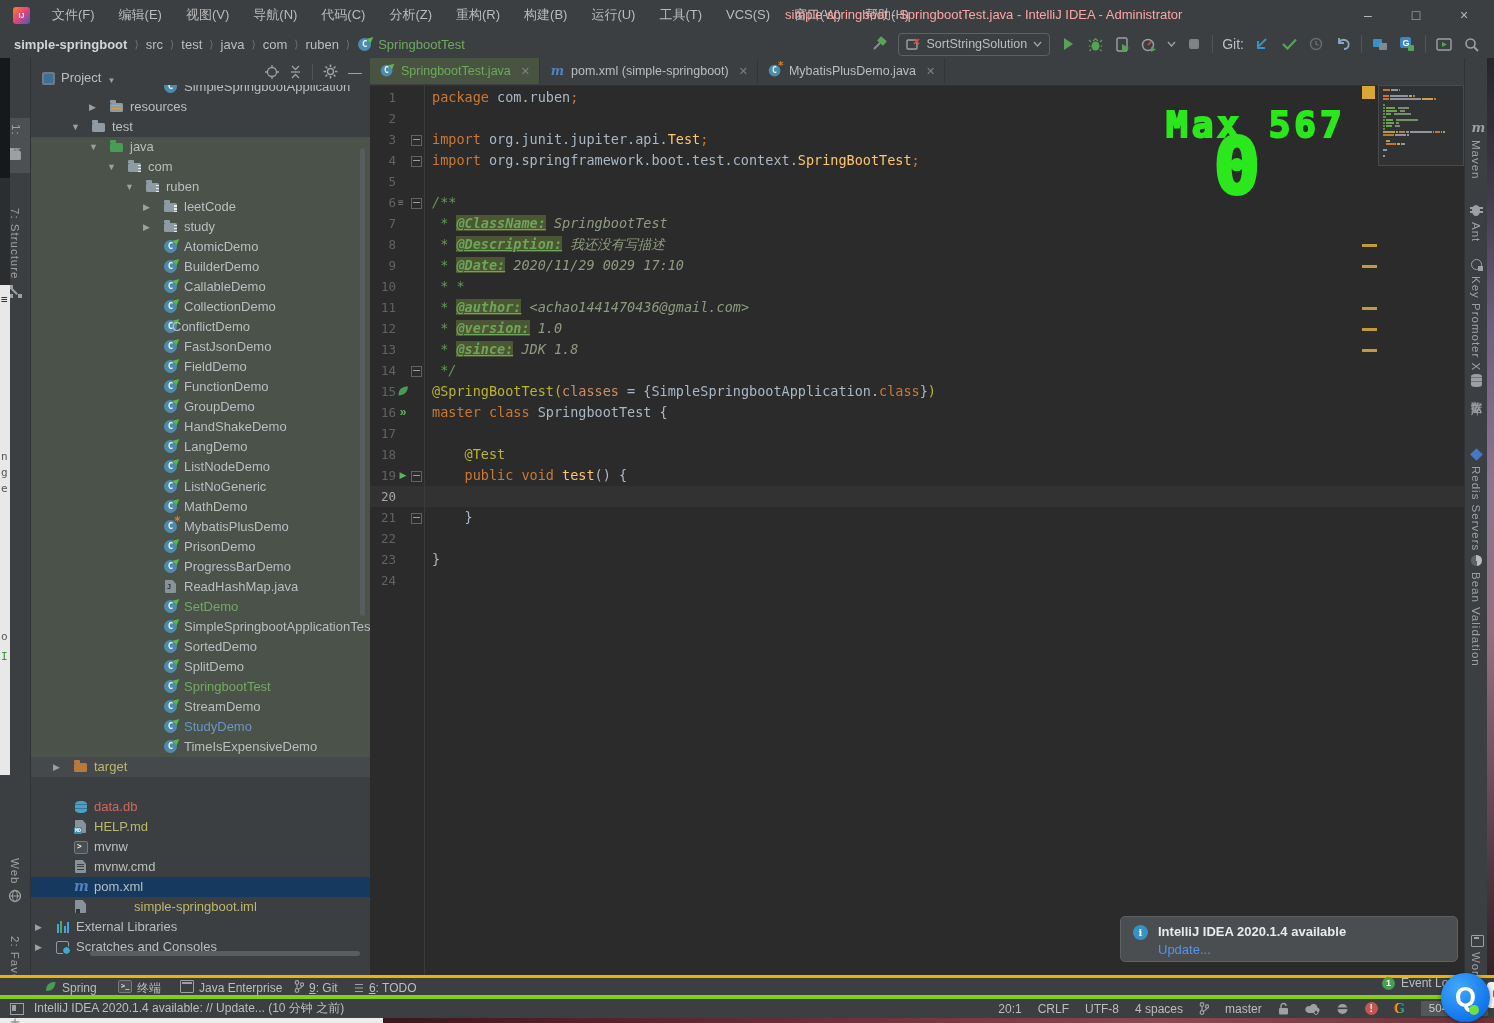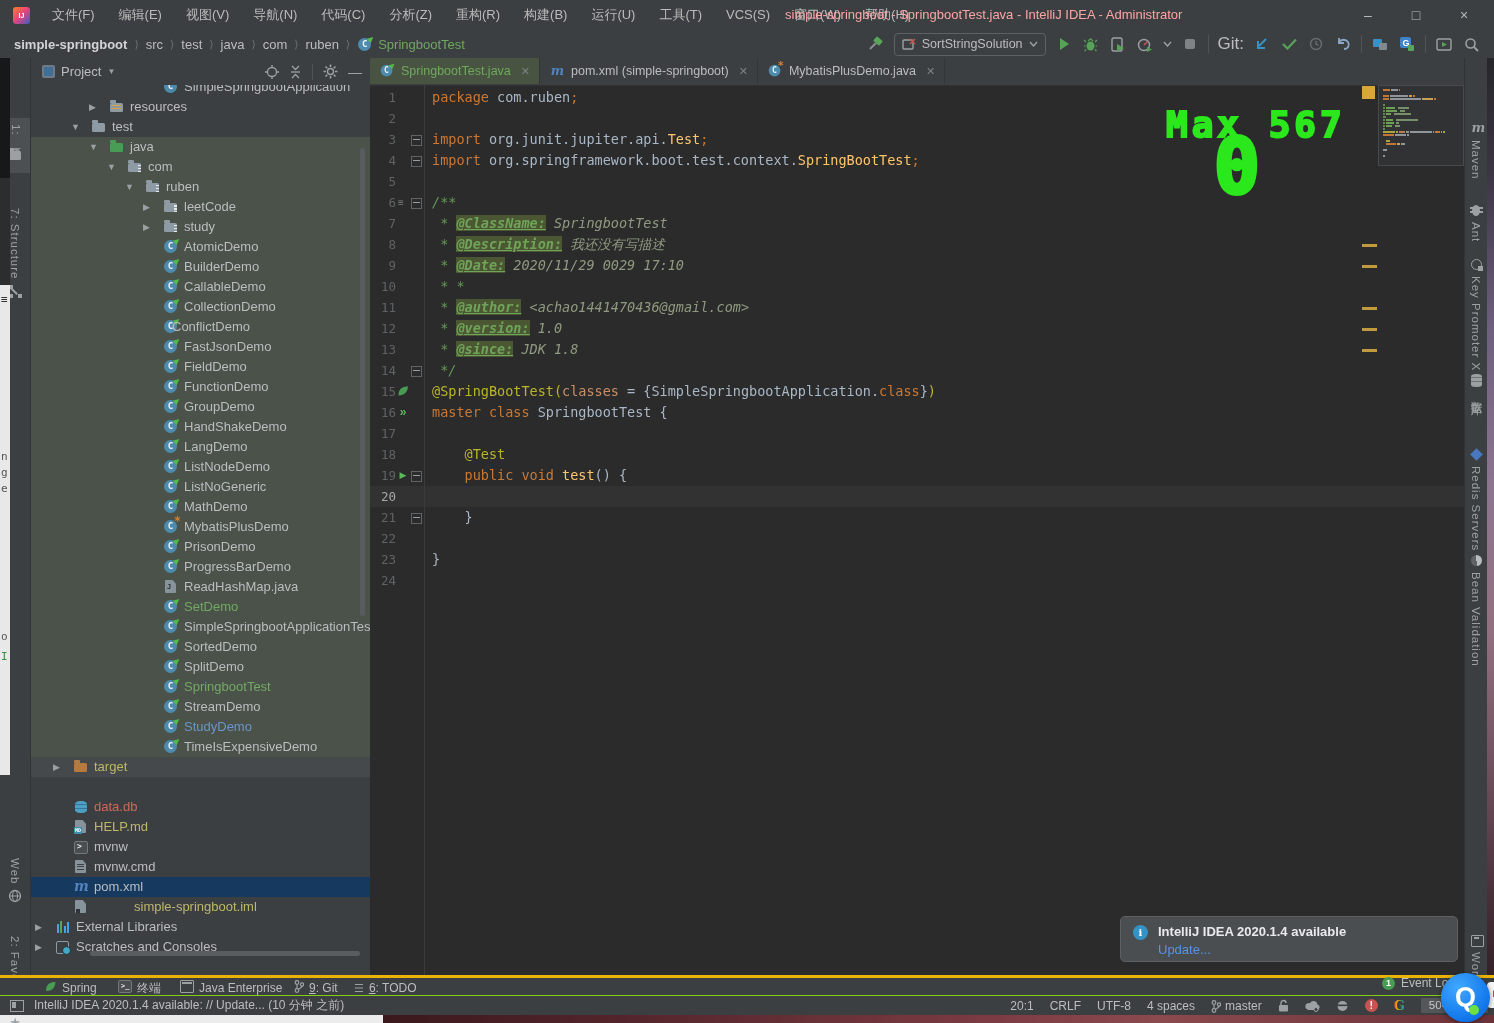--- a/index.html
+++ b/index.html
@@ -34,21 +34,21 @@
   #leftstrip{position:absolute;left:0;top:58px;width:30px;height:917px;background:#3c3f41;
     border-right:1px solid #313436;z-index:5;}
   .vitem{position:absolute;left:0;width:30px;display:flex;flex-direction:column;align-items:center;gap:5px;}
   .vtext{writing-mode:vertical-rl;font-size:11.5px;color:#9da1a4;letter-spacing:1px;white-space:nowrap;}
   .vitem.active{background:#4c5052;padding:6px 0;}
   
   .bleed{position:absolute;left:0;width:10px;z-index:6;overflow:hidden;}
 
   
   #projpanel{position:absolute;left:30px;top:58px;width:340px;height:917px;background:#3c3f41;overflow:hidden;z-index:4;}
-  #projheader{position:absolute;left:0;top:0;width:340px;height:27px;display:flex;align-items:center;
+  #projheader{position:absolute;left:0;top:0;width:340px;height:27px;display:flex;align-items:flex-end;
     font-size:13px;color:#bbbdbf;z-index:3;background:#3c3f41;}
   .ph-ic{width:13px;height:13px;margin:0 6px 0 12px;background:#6e7a84;border-radius:2px;position:relative;}
   .ph-ic::after{content:"";position:absolute;left:2px;top:2px;right:2px;bottom:2px;background:#3f6f96;}
   #projheader .caret{font-size:8px;margin-left:6px;color:#9da1a4;}
   #projhdr-icons{position:absolute;right:8px;top:0;height:27px;display:flex;align-items:center;gap:10px;}
   #tree{position:absolute;left:0;top:27px;width:340px;height:890px;overflow:hidden;}
   .green-zone{position:absolute;left:0;width:340px;background:#4a5249;}
   .trow{position:absolute;left:0;width:340px;height:20px;font-size:13px;color:#bbbdbf;}
   .trow.sel{background:#15395f;}
   .trow.hov{background:#45494b;}
@@ -137,21 +137,21 @@
   #rightstrip{position:absolute;left:1464px;top:58px;width:22px;height:917px;background:#3c3f41;
     border-left:1px solid #313436;z-index:5;}
   .rb-item{position:absolute;left:0;width:22px;display:flex;flex-direction:column;align-items:center;gap:5px;}
   .rb-ic{width:13px;height:13px;position:relative;}
 
   
   #bottombar{position:absolute;left:0;top:975px;width:1494px;height:20px;background:#3c3f41;
     border-top:3px solid #eab308;z-index:20;}
   .btool{position:absolute;top:0;height:20px;display:flex;align-items:center;gap:5px;font-size:12px;color:#bbbdbf;}
   #statusbar{position:absolute;left:0;top:995px;width:1494px;height:19px;background:#3c3f41;
-    border-top:1px solid #84cc16;font-size:12px;color:#bbbdbf;z-index:20;}
+    border-top:4px solid #84cc16;font-size:12px;color:#bbbdbf;z-index:20;}
   #status-msg{position:absolute;left:34px;line-height:19px;white-space:nowrap;}
   #status-winic{position:absolute;left:10px;top:4px;width:12px;height:10px;border:1px solid #9da1a4;}
   #status-winic::after{content:"";position:absolute;left:1px;top:1px;width:4px;height:6px;background:#9da1a4;}
   #status-right{position:absolute;right:6px;top:0;height:19px;display:flex;gap:16px;align-items:center;}
   .mem{background:#54575a;padding:0 8px;height:15px;line-height:15px;border-radius:1px;color:#c8cacc;font-size:11.5px;}
   #eventlog{position:absolute;left:1382px;top:976px;display:flex;gap:6px;align-items:center;font-size:12px;color:#bbbdbf;z-index:21;}
   .ev-badge{width:13px;height:13px;border-radius:50%;background:#499c54;color:#fff;font:bold 9px/13px "Liberation Sans",sans-serif;text-align:center;}
   #q-circle{position:absolute;left:1441px;top:973px;width:49px;height:49px;border-radius:50%;z-index:40;
     background:radial-gradient(circle at 35% 30%,#3fa8ff,#0e72e8 75%);box-shadow:0 1px 5px rgba(0,0,0,.45);
     color:#fff;font:bold 27px/49px "Liberation Sans",sans-serif;text-align:center;}
@@ -263,21 +263,21 @@
       </span>
       <svg width="9" height="6">
           <path d="M1 1 L4.5 5 L8 1" fill="none" stroke="#9da1a4" stroke-width="1.4"></path>
         </svg>
       <span class="tico">
         <svg class="svgico" width="12" height="12">
             <rect x="1" y="1" width="10" height="10" rx="2" fill="#7f8384"></rect>
           </svg>
       </span>
       <span class="tb-div"></span>
-      <span style="font-size:17px;color:#bbbdbf">Git:</span>
+      <span style="font-size:14px;color:#bbbdbf">Git:</span>
       <span class="tico">
         <svg class="svgico" width="14" height="14">
             <path d="M11 2 L4 9" stroke="#3592c4" stroke-width="2"></path>
             <path d="M3 4 L3 11 L10 11" fill="none" stroke="#3592c4" stroke-width="2"></path>
           </svg>
       </span>
       <span class="tico">
         <svg class="svgico" width="15" height="12">
             <path d="M1 6 L5.5 10.5 L14 1.5" fill="none" stroke="#58a158" stroke-width="2.2"></path>
           </svg>
@@ -978,21 +978,21 @@
     </div>
 
   <div id="statusbar">
     <span id="status-winic"></span>
     <span id="status-msg">IntelliJ IDEA 2020.1.4 available: // Update... (10 分钟 之前)</span>
     <span id="status-right">
       <span>20:1</span>
       <span>CRLF</span>
       <span>UTF-8</span>
       <span>4 spaces</span>
-      <span style="display:flex;align-items:flex-end;gap:4px">
+      <span style="display:flex;align-items:center;gap:16px">
         <svg width="10" height="13">
             <circle cx="3" cy="2.5" r="1.8" fill="none" stroke="#9da1a4" stroke-width="1.2"></circle>
             <circle cx="3" cy="10.5" r="1.8" fill="none" stroke="#9da1a4" stroke-width="1.2"></circle>
             <circle cx="8" cy="4.5" r="1.6" fill="none" stroke="#9da1a4" stroke-width="1.2"></circle>
             <path d="M3 4.3 V8.7 M8 6 C8 8 5.5 8 4.5 9.3" fill="none" stroke="#9da1a4" stroke-width="1.2"></path>
           </svg>
         <span>master</span>
       </span>
       <svg width="11" height="13">
           <rect x="1" y="6" width="9" height="6.5" rx="1" fill="#9da1a4"></rect>

